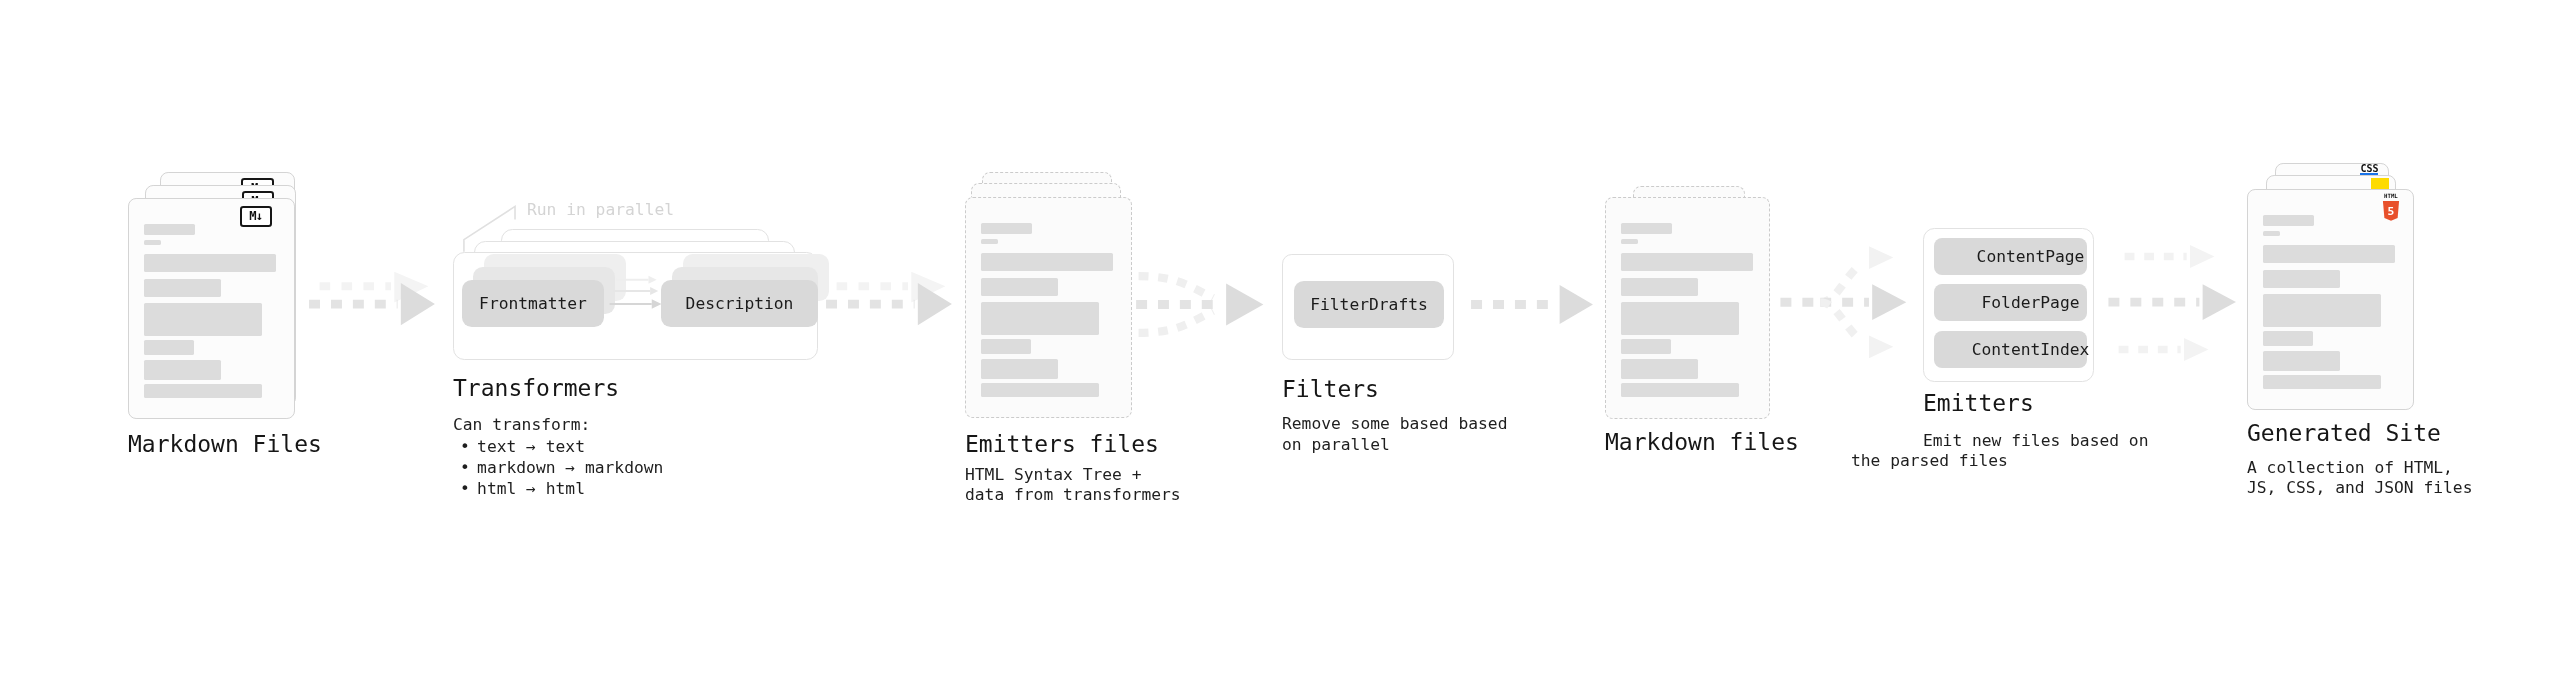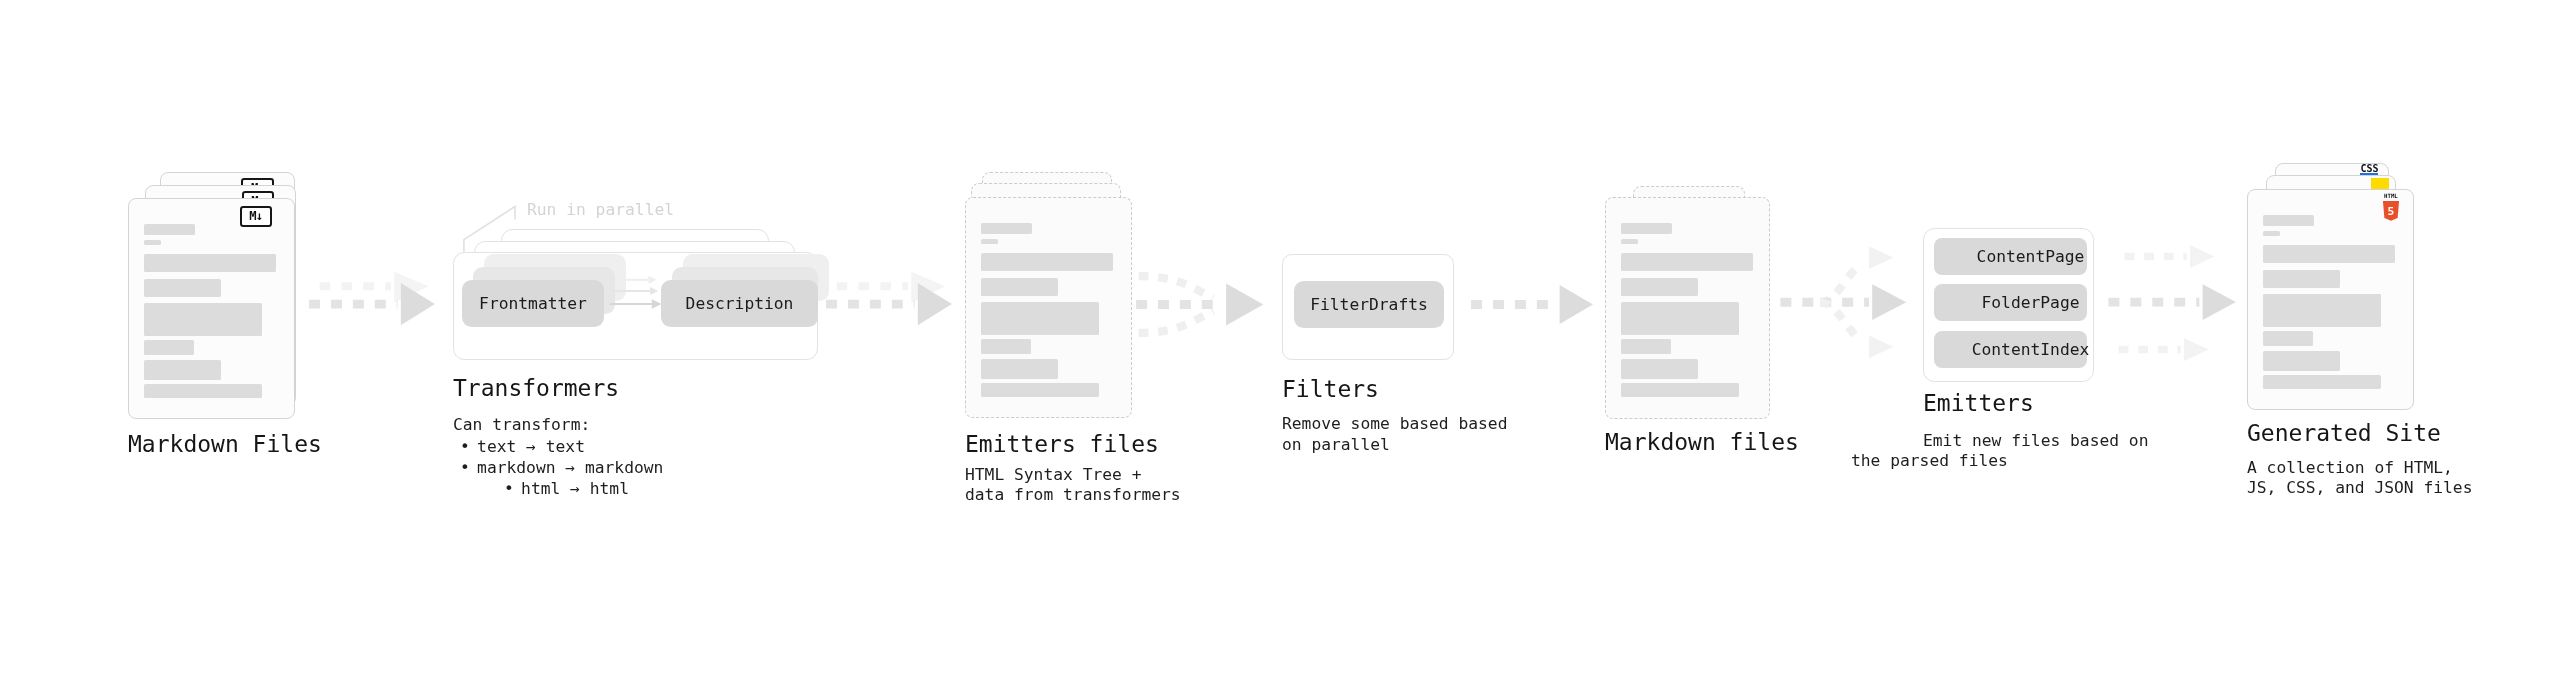--- a/index.html
+++ b/index.html
@@ -99,21 +99,21 @@
     <div class="pill" style="left:661px;top:280px;width:157px;height:47px;">Description</div>
 
     <div class="heading" style="left:453px;top:376px;">Transformers</div>
     <div class="subline" style="left:453px;top:415px;">Can transform:</div>
     <div class="bullet-line" style="left:460px;top:437px;">
       <span class="dot">•</span><span>text → text</span>
     </div>
     <div class="bullet-line" style="left:460px;top:458px;">
       <span class="dot">•</span><span>markdown → markdown</span>
     </div>
-    <div class="bullet-line" style="left:460px;top:479px;margin-left:44px;">
+    <div class="bullet-line" style="left:460px;top:479px;">
       <span class="dot">•</span><span>html → html</span>
     </div>
   </div>
 
   <svg class="abs" style="left:822px;top:270px;" width="138" height="65" viewBox="0 0 170 80">
     <line x1="18" y1="20" x2="106" y2="20" stroke="#f3f3f3" stroke-width="10" stroke-dasharray="13 14"></line>
     <polygon points="110,2 110,40 152,20" fill="#f4f4f4"></polygon>
     <line x1="5" y1="42" x2="114" y2="42" stroke="#e3e3e3" stroke-width="11" stroke-dasharray="13.5 13.5"></line>
     <polygon points="118,16 118,68 160,42" fill="#dcdcdc"></polygon>
   </svg>

